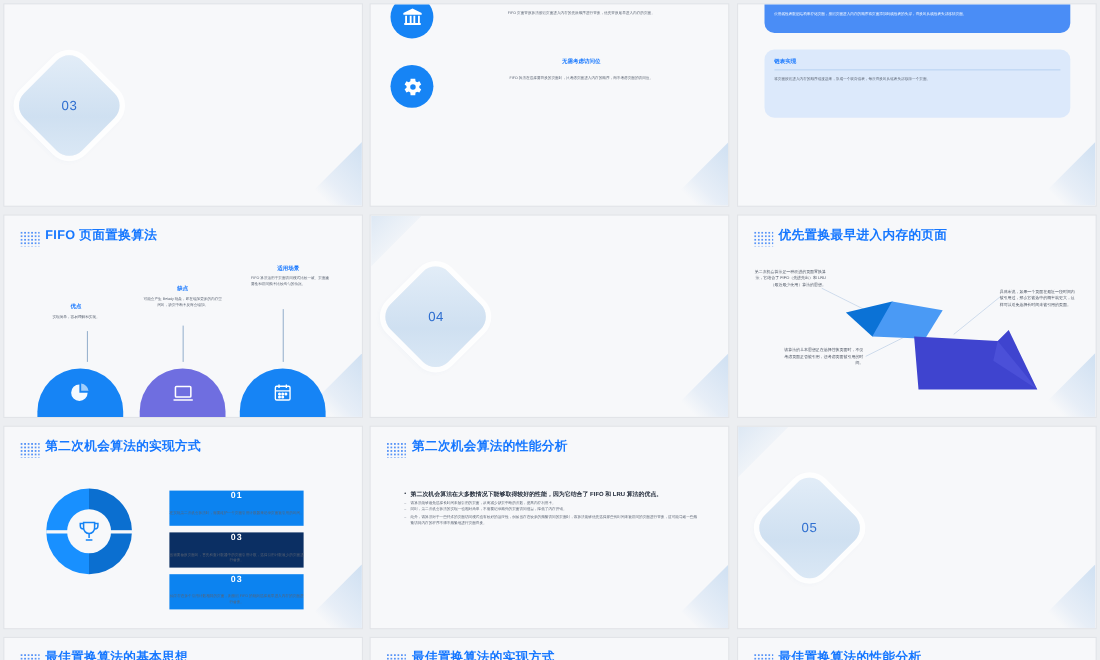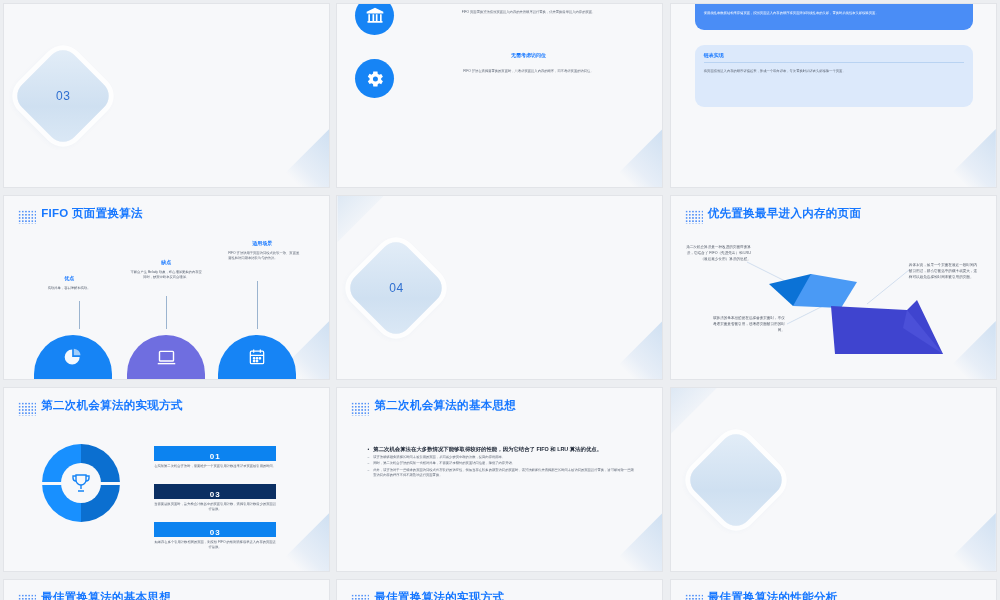--- a/index.html
+++ b/index.html
@@ -96,22 +96,22 @@
   .donut{
     position:absolute;width:78px;height:78px;border-radius:50%;
     background:conic-gradient(from 0deg,#0b6fd0 0deg 180deg,#1890ff 180deg 360deg);
   }
   .donut:after{
     content:"";position:absolute;left:19px;top:19px;width:40px;height:40px;
     border-radius:50%;background:#f7f8fa;
   }
   .donut-gap{position:absolute;width:78px;height:3px;background:#f7f8fa;top:37.5px;left:0;}
   .step-bar{
-    position:absolute;left:150px;width:122px;height:15px;
-    display:flex;align-items:flex-end;justify-content:center;
+    position:absolute;left:150px;width:122px;height:32px;
+    display:flex;align-items:flex-start;justify-content:center;
     color:#fff;font-size:8px;font-weight:bold;letter-spacing:1px;
   }
   .step-txt{position:absolute;left:150px;width:122px;text-align:center;}
   
   .bullet-main{font-size:5.4px;font-weight:bold;color:#222b3a;}
 </style>
 </head>
 <body>
 
 <div class="deck">
@@ -245,21 +245,21 @@
 
     <div class="step-bar" style="top:134px;background:#0c83f0;">
       <span>03</span>
     </div>
     <div class="step-txt tiny center" style="top:152px;">如果存在多个引用计数相同的页面，则按照 FIFO 的规则选择最早进入内存的页面进行替换。</div>
   </div>
 
   <div class="slide">
     <div class="wedge"></div>
     <div class="dotgrid"></div>
-    <div class="hdr">第二次机会算法的基本思想</div>
+    <div class="hdr">第二次机会算法的性能分析</div>
 
     <div style="position:absolute;left:30px;top:58px;width:268px;">
       <div style="display:flex;gap:4px;">
         <span style="font-size:5px;color:#222b3a;">•</span>
         <span class="bullet-main">第二次机会算法在大多数情况下能够取得较好的性能，因为它结合了 FIFO 和 LRU 算法的优点。</span>
       </div>
       <div style="display:flex;gap:4px;margin-top:2px;">
         <span style="font-size:3.2px;color:#5a6372;">–</span>
         <span class="tiny">该算法能够避免选择长时间未被引用的页面，从而减少缺页中断的次数，提高内存利用率。</span>
       </div>
@@ -271,20 +271,21 @@
         <span style="font-size:3.2px;color:#5a6372;">–</span>
         <span class="tiny">此外，该算法对于一些特殊的页面访问模式也有较好的适应性，例如当存在较多的频繁访问的页面时，该算法能够优先选择那些长时间未被访问的页面进行置换，这可能导致一些频繁访问内存的程序不得不频繁地进行页面置换。</span>
       </div>
     </div>
   </div>
 
   <div class="slide">
     <div class="wedge-tl"></div>
     <div class="wedge"></div>
     <div class="sec-diamond" style="left:28px;"></div>
+    <div class="sec-num" style="left:28px;">05</div>
   </div>
 
   <div class="slide">
 
     <div class="dotgrid"></div>
     <div class="hdr ul">最佳置换算法的基本思想</div>
 
   </div>
 
   <div class="slide">

